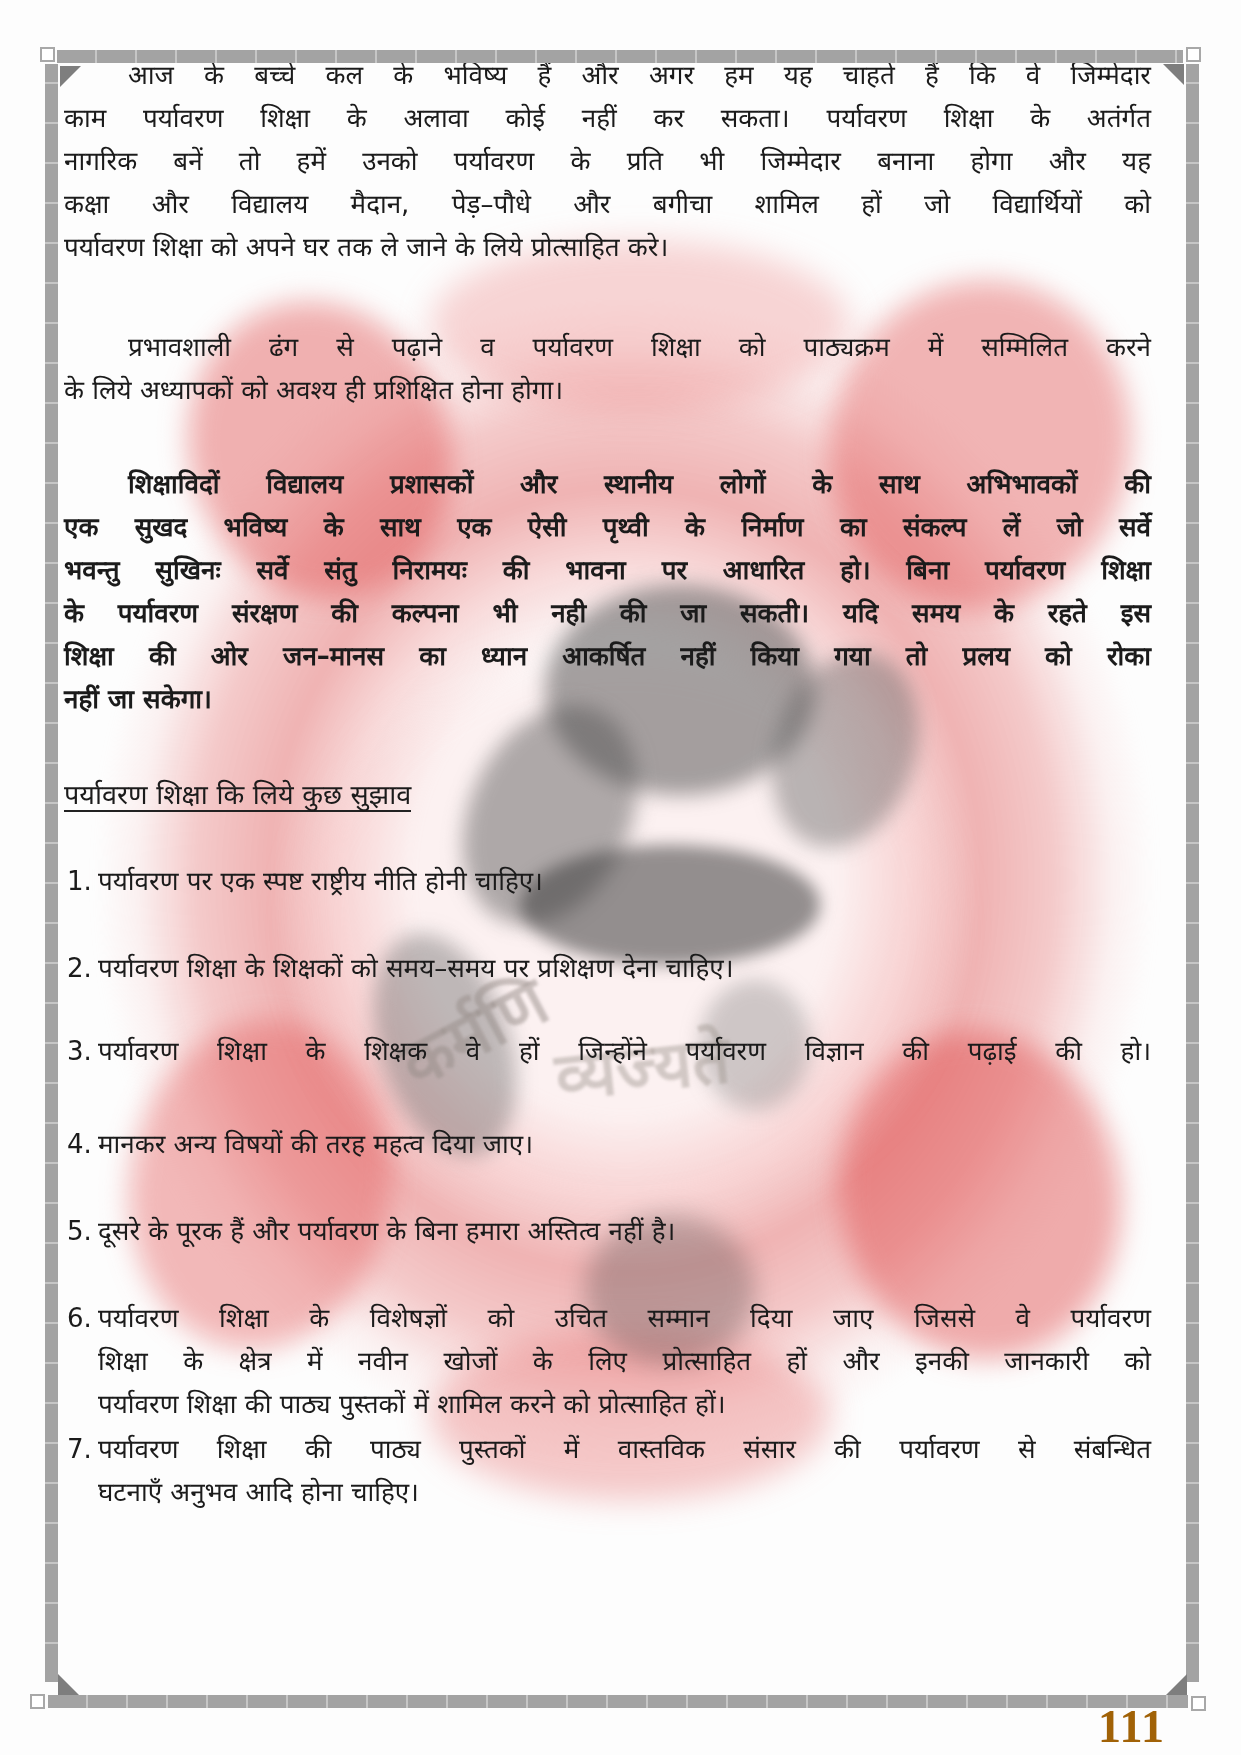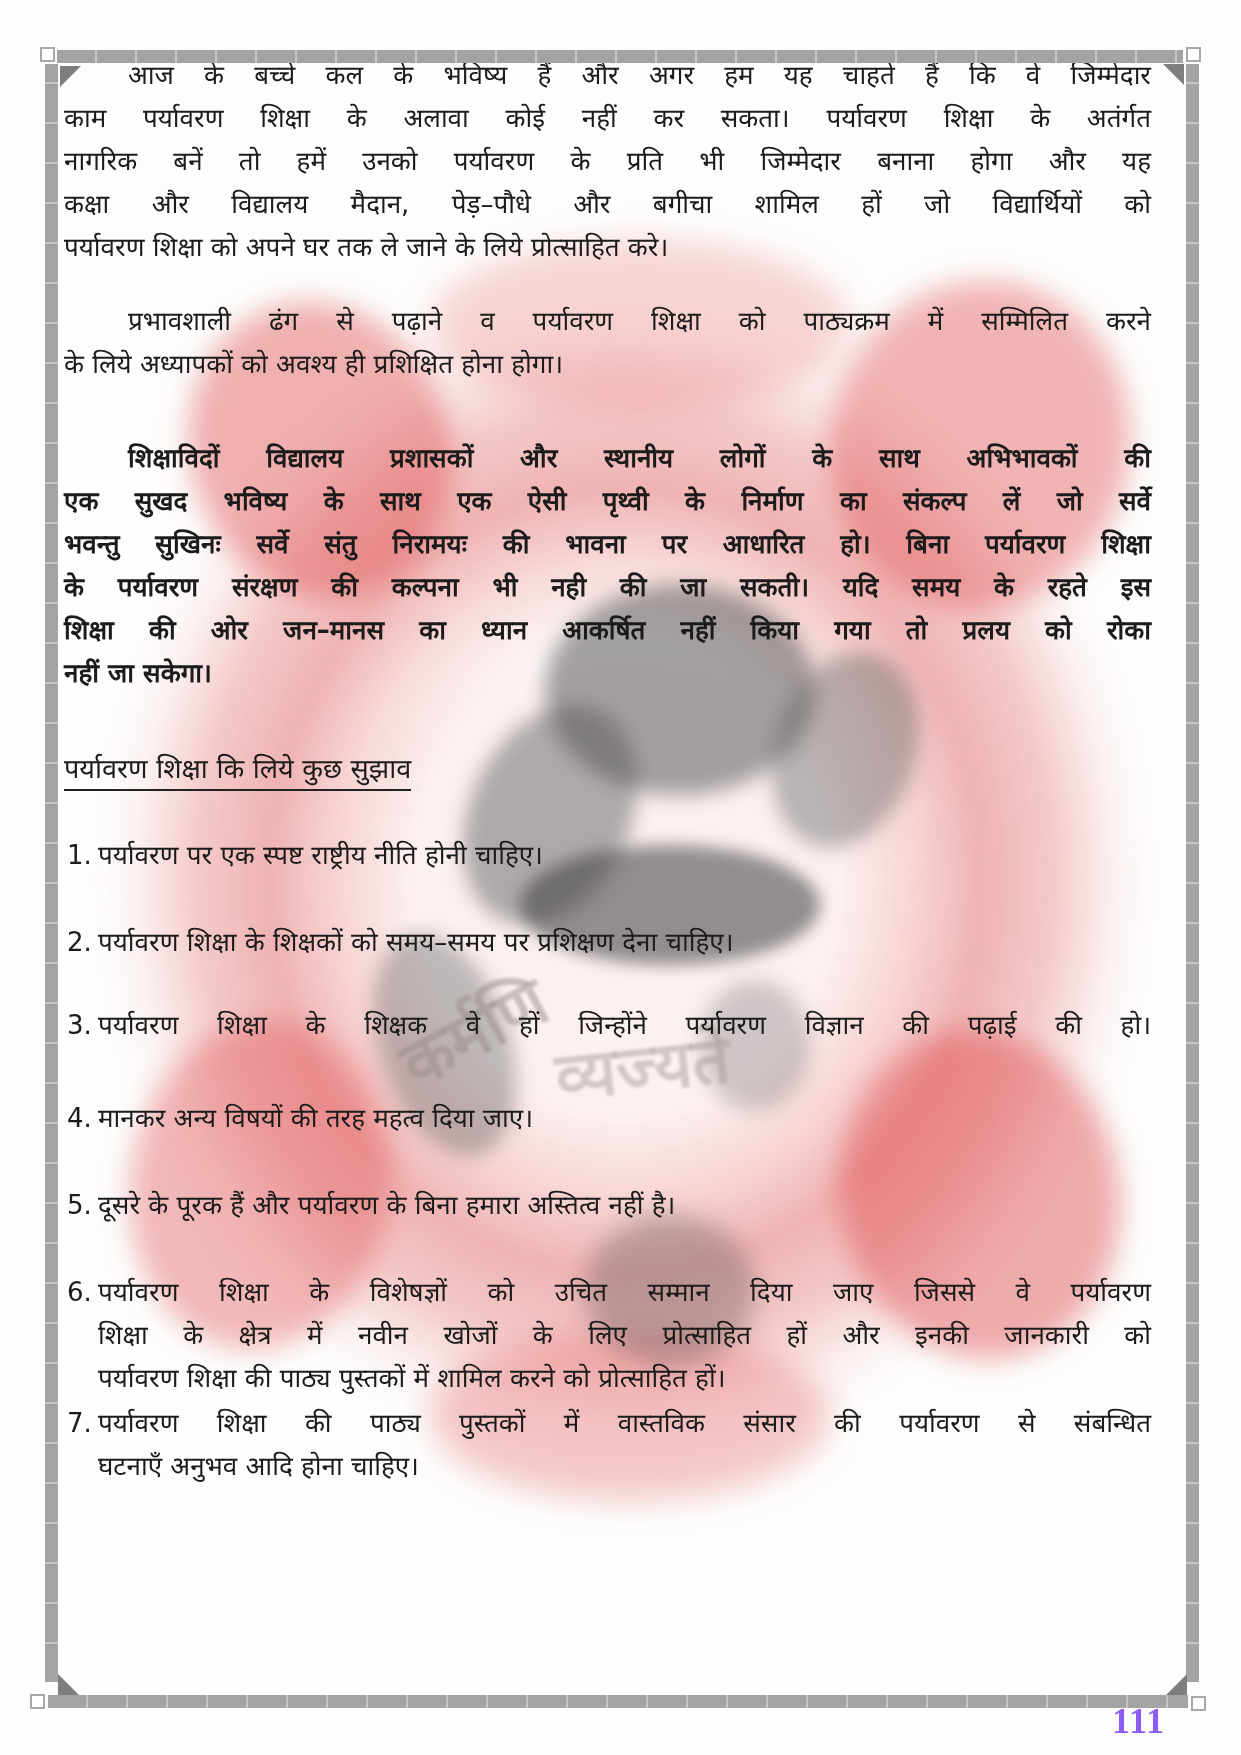--- a/index.html
+++ b/index.html
@@ -70,39 +70,39 @@
   .content{
     position:absolute;left:64px;top:54px;width:1087px;z-index:2;
     font-size:26px;
   }
   .line{
     height:43px;line-height:43px;white-space:nowrap;
     text-justify:inter-word;
   }
   .line.j{text-align:justify;text-align-last:justify;}
   .line.indent{padding-left:64px;}
-  .para:nth-child(2){margin-top:31px;}
+  .para:nth-child(2){margin-top:57px;}
   .para:nth-child(3){margin-top:51px;font-weight:bold;}
   .heading-row{margin-top:52px;height:43px;line-height:43px;}
-  .heading-row span{border-bottom:2px solid #222;padding-bottom:5px;font-size:27px;}
+  .heading-row span{border-bottom:2px solid #222;font-size:27px;}
   #list{margin:0;}
   .item{position:relative;padding-left:34px;}
   .item .num{position:absolute;left:3px;top:0;height:43px;line-height:43px;}
   .item:nth-child(1){margin-top:44px;}
   .item:nth-child(2){margin-top:44px;}
   .item:nth-child(3){margin-top:40px;}
   .item:nth-child(4){margin-top:50px;}
   .item:nth-child(5){margin-top:44px;}
   .item:nth-child(6){margin-top:44px;}
   .item:nth-child(7){margin-top:2px;}
 
   .page-number{
     position:absolute;left:1020px;top:1700px;width:145px;z-index:2;
     text-align:right;font-family:"Liberation Serif",serif;font-weight:bold;
-    font-size:36px;color:#8b5cf6;letter-spacing:1px;
+    font-size:46px;color:#a16207;letter-spacing:1px;
   }
 </style>
 </head>
 <body>
 
 <div class="watermark">
   <div class="wm wm-ring"></div>
   <div class="wm wm-blob wm-a"></div>
   <div class="wm wm-blob wm-b"></div>
   <div class="wm wm-blob wm-c"></div>

